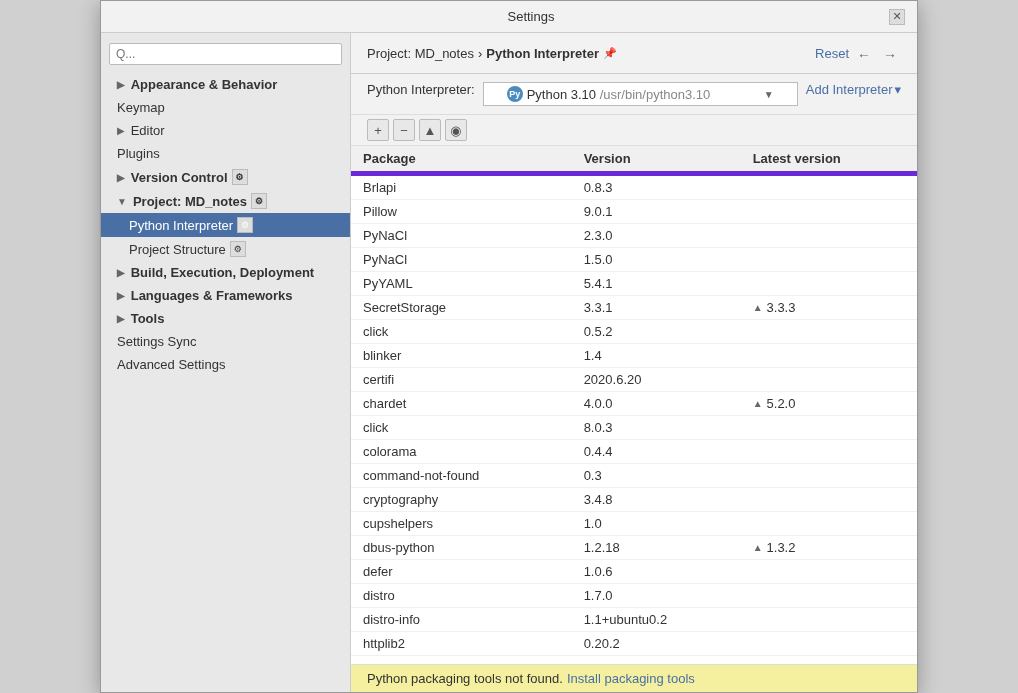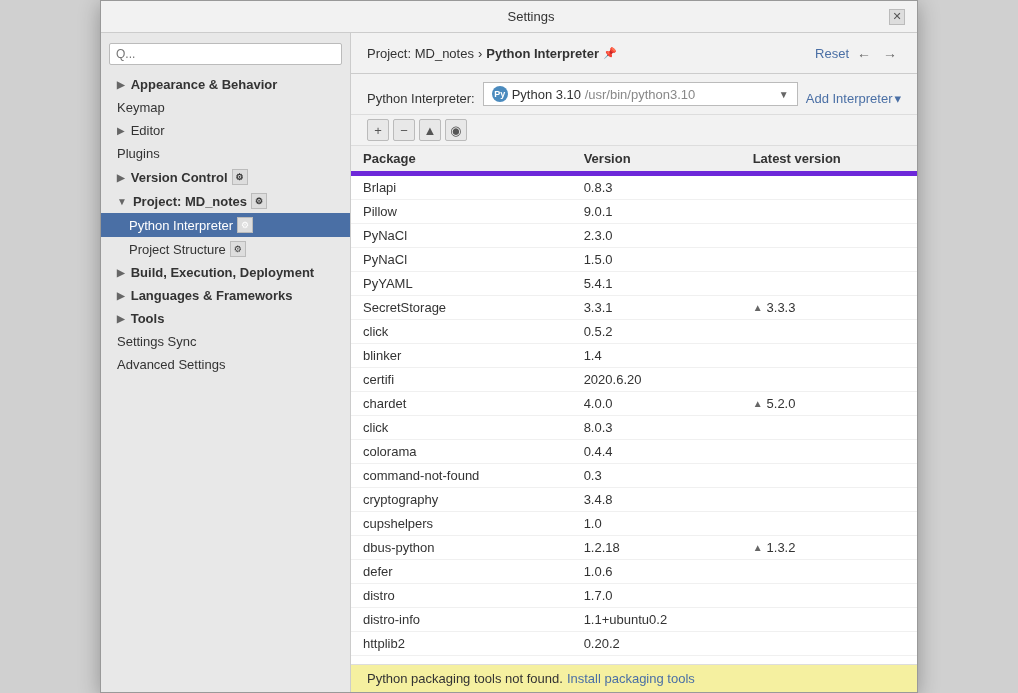--- a/index.html
+++ b/index.html
@@ -20,23 +20,23 @@
     .sidebar-item .arrow { font-size: 10px; color: #666; margin-right: 2px; }
     .sidebar-item .icon-box { width: 16px; height: 16px; background: #ddd; border: 1px solid #bbb; font-size: 9px; display: flex; align-items: center; justify-content: center; flex-shrink: 0; }
     .main { flex: 1; display: flex; flex-direction: column; overflow: hidden; }
     .main-header { padding: 10px 16px; border-bottom: 1px solid #ccc; display: flex; align-items: center; justify-content: space-between; background: #f2f2f2; }
     .breadcrumb { display: flex; align-items: center; gap: 4px; font-size: 13px; color: #333; }
     .breadcrumb .current { font-weight: bold; color: #333; }
     .breadcrumb .pin-icon { color: #888; font-size: 11px; }
     .header-actions { display: flex; align-items: center; gap: 4px; }
     .reset-btn { color: #4a6fa5; cursor: pointer; font-size: 13px; }
     .nav-btn { color: #666; cursor: pointer; font-size: 14px; padding: 2px 4px; }
-    .interpreter-bar { padding: 8px 16px; display: flex; align-items: flex-end; gap: 8px; border-bottom: 1px solid #ddd; background: #f2f2f2; }
+    .interpreter-bar { padding: 8px 16px; display: flex; align-items: flex-start; gap: 8px; border-bottom: 1px solid #ddd; background: #f2f2f2; }
     .interpreter-label { font-size: 13px; color: #333; white-space: nowrap; }
-    .interpreter-select { flex: 1; border: 1px solid #bbb; background: #fff; padding: 3px 8px; font-size: 13px; display: flex; align-items: center; justify-content: space-between; cursor: pointer; max-width: 440px; }
+    .interpreter-select { flex: 1; border: 1px solid #bbb; background: #fff; padding: 3px 23px; font-size: 13px; display: flex; align-items: center; justify-content: space-between; cursor: pointer; max-width: 440px; }
     .interpreter-select .py-icon { width: 16px; height: 16px; background: #4b8bbe; border-radius: 50%; color: #fff; font-size: 9px; font-weight: bold; display: flex; align-items: center; justify-content: center; margin-right: 4px; flex-shrink: 0; }
     .interpreter-select .select-text { color: #333; font-size: 13px; flex: 1; }
     .interpreter-select .select-text .path { color: #888; }
     .interpreter-select .arrow-down { color: #666; font-size: 10px; }
     .add-interpreter-btn { color: #4a6fa5; cursor: pointer; font-size: 13px; display: flex; align-items: center; gap: 2px; white-space: nowrap; }
     .table-toolbar { padding: 4px 16px; display: flex; align-items: center; gap: 4px; background: #f2f2f2; border-bottom: 1px solid #ddd; }
     .toolbar-btn { width: 22px; height: 22px; border: 1px solid #bbb; background: #e8e8e8; cursor: pointer; display: flex; align-items: center; justify-content: center; font-size: 13px; color: #555; border-radius: 2px; }
     .table-container { flex: 1; overflow-y: auto; background: #fff; margin: 0; }
     .pkg-table { width: 100%; border-collapse: collapse; }
     .pkg-table th { background: #f0f0f0; border-bottom: 5px solid #6d28d9; padding: 5px 12px; text-align: left; font-weight: bold; font-size: 13px; color: #333; position: sticky; top: 0; z-index: 1; }

